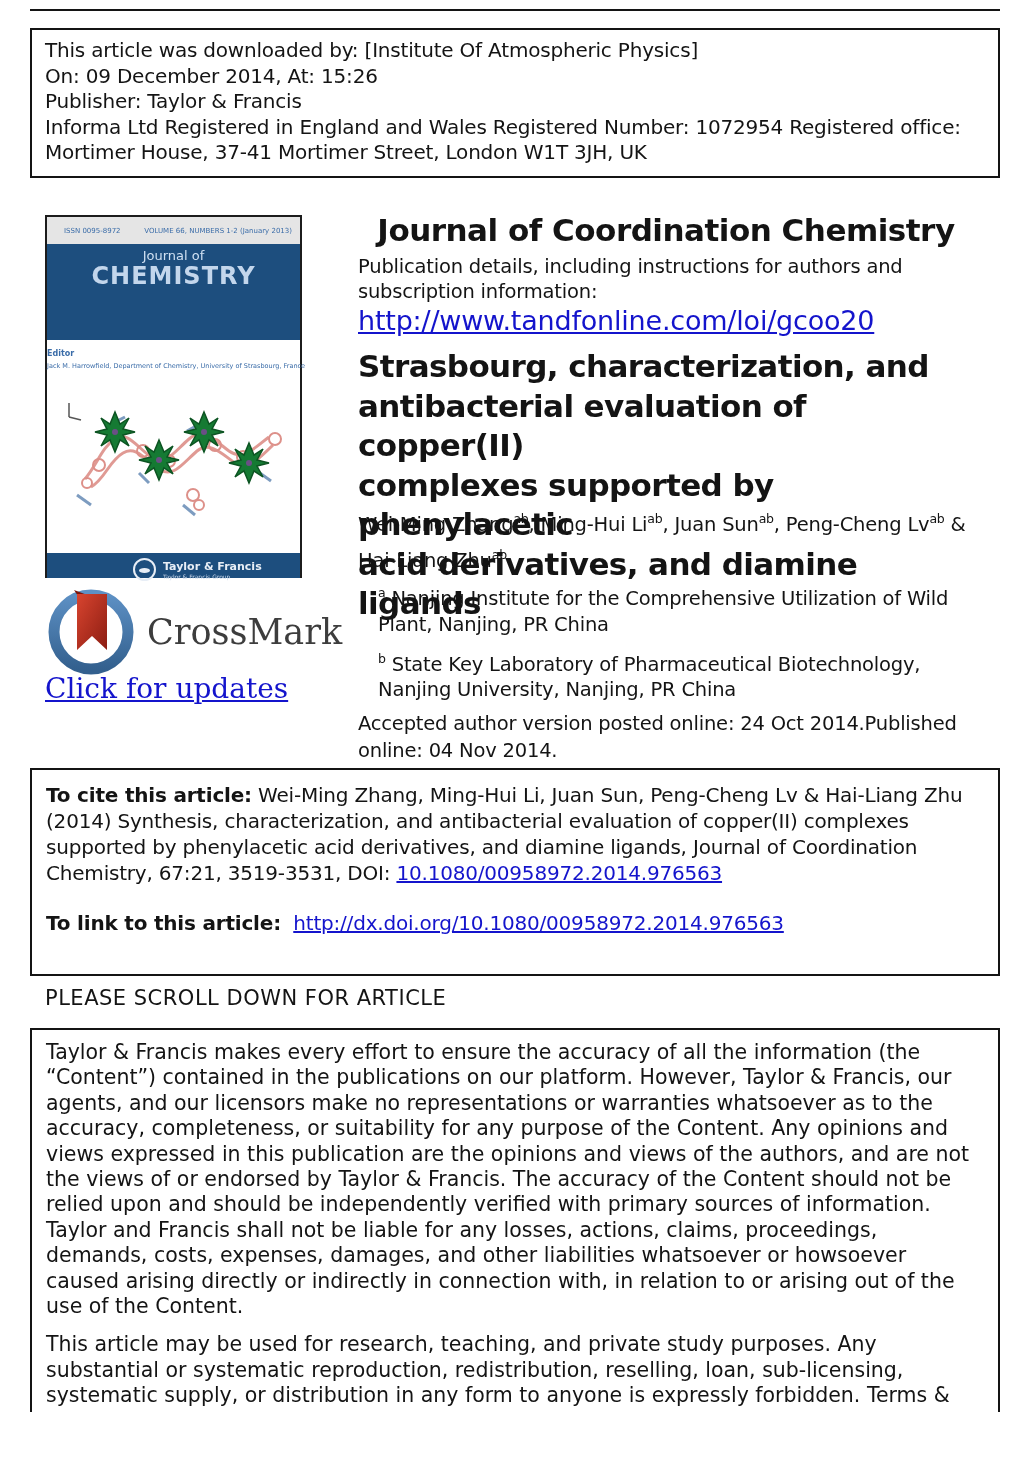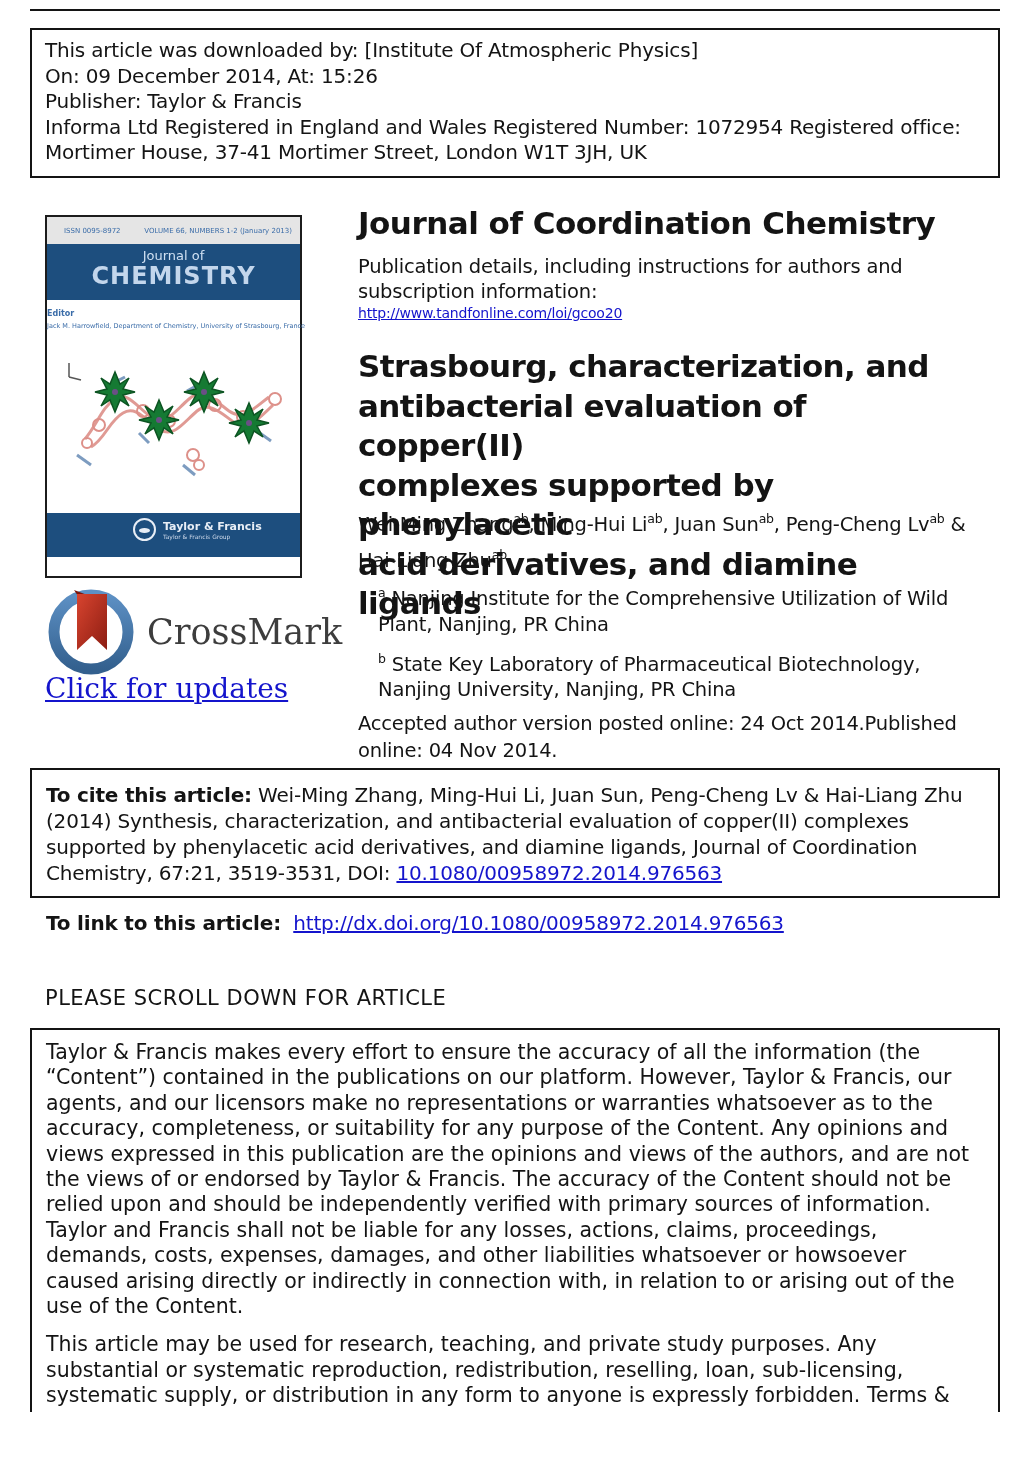--- a/index.html
+++ b/index.html
@@ -8,63 +8,63 @@
     position:relative; width:1028px; height:1465px; background:#ffffff;
     margin:0 auto; overflow:hidden;
     font-family:"DejaVu Sans","Liberation Sans",sans-serif; color:#141414;
   }
   .abs { position:absolute; }
   .rule-top { left:30px; top:9px; width:970px; height:2px; background:#141414; }
 
   
   .info-box { left:30px; width:970px; border:2px solid #141414; background:#fff; }
   .download-box { top:28px; padding:8px 13px 10px 13px; font-size:20px; line-height:25.5px; letter-spacing:-0.2px; }
-  .cite-box { top:768px; height:130px; padding:12px 14px; font-size:20px; line-height:26px; letter-spacing:-0.2px; }
+  .cite-box { top:768px; height:208px; padding:12px 14px; font-size:20px; line-height:26px; letter-spacing:-0.2px; }
   .cite-box p + p { margin-top:24px; }
   .disclaimer-box { top:1028px; height:384px; border-bottom:none; overflow:hidden; padding:10px 14px; font-size:20.5px; line-height:25.4px; }
   .disclaimer-box p + p { margin-top:13px; }
 
   a, .link { color:#1414cc; text-decoration:underline; cursor:pointer; }
   b,strong { font-weight:bold; }
 
   .scroll-note { left:45px; top:986px; font-size:21px; letter-spacing:0.5px; color:#141414; }
 
   
   .cover { left:45px; top:215px; width:257px; height:363px; border:2px solid #1c1c1c; background:#fff; }
   .cover .strip-top { height:27px; position:relative; background:#e5e5e5; }
   .cover .tiny-blue { position:absolute; font-size:7px; color:#3a6ca8; filter:blur(0.4px); top:10px; white-space:nowrap; }
-  .cover .masthead { height:56px; background:#1d4e7e; text-align:center; padding-top:4px; }
+  .cover .masthead { height:96px; background:#1d4e7e; text-align:center; padding-top:4px; }
   .cover .masthead .pre { font-size:13px; color:#cfe0f2; filter:blur(0.3px); }
   .cover .masthead .big { font-size:24px; font-weight:bold; color:#c3d6ec; letter-spacing:1px; line-height:26px; filter:blur(0.3px); }
   .cover .editor-area { height:47px; text-align:left; padding-top:9px; }
   .cover .editor-area .ed { font-size:8px; font-weight:bold; color:#3a6ca8; filter:blur(0.4px); }
   .cover .editor-area .ed-line { font-size:6.5px; color:#3a6ca8; filter:blur(0.5px); margin-top:4px; white-space:nowrap; }
   .cover .mol { height:166px; }
-  .cover .footer-band { height:44px; background:#1d4e7e; position:relative;padding-left:36px; }
+  .cover .footer-band { height:25px; background:#1d4e7e; position:relative;padding-left:36px; }
   .cover .tf-circle { position:absolute; left:86px; top:5px; width:23px; height:23px; border:2px solid #e8eef6; border-radius:50%; }
   .cover .tf-circle:after { content:""; position:absolute; left:4px; top:8px; width:11px; height:5px; border-radius:50%; background:#e8eef6; }
   .cover .tf-name { position:absolute; left:116px; top:7px; font-size:11px; font-weight:bold; color:#e8eef6; filter:blur(0.3px); }
   .cover .tf-tag { position:absolute; left:116px; top:20px; font-size:6px; color:#cdd9ea; filter:blur(0.4px); }
 
   
   .crossmark { left:45px; top:588px; width:290px; height:88px; }
   .crossmark .wordmark {
     position:absolute; left:102px; top:24px;
     font-family:"DejaVu Serif","Liberation Serif",serif; font-size:35px; color:#3d3d3d;
   }
   .click-updates {
     left:45px; top:672px; font-family:"DejaVu Serif","Liberation Serif",serif;
     font-size:28px;
   }
 
   
   .rcol { left:358px; width:616px; letter-spacing:-0.2px; }
-  .journal-title { top:205px; font-size:31px; font-weight:bold; letter-spacing:-0.5px; }
+  .journal-title { top:212px; font-size:31px; font-weight:bold; letter-spacing:-0.5px;text-align:center; }
   .pub-details { top:255px; font-size:19.5px; line-height:24.5px; width:600px; }
-  .journal-link { top:305px; font-size:14px;text-decoration:underline; }
+  .journal-link { top:305px; font-size:27px;text-decoration:underline; }
   .article-title { top:347px; font-size:31px; font-weight:bold; line-height:39.5px; letter-spacing:-0.6px; }
   .authors { top:504px; font-size:19.5px; line-height:30px; width:616px; }
   .authors sup, .affil sup { font-size:12.5px; }
   .affil-block { top:572px; width:606px; font-size:19.5px; }
   .affil { margin-top:8px; line-height:26px;margin-left:20px; }
   .history { margin-top:8px; line-height:26.5px; }
 </style>
 </head>
 <body>
 

